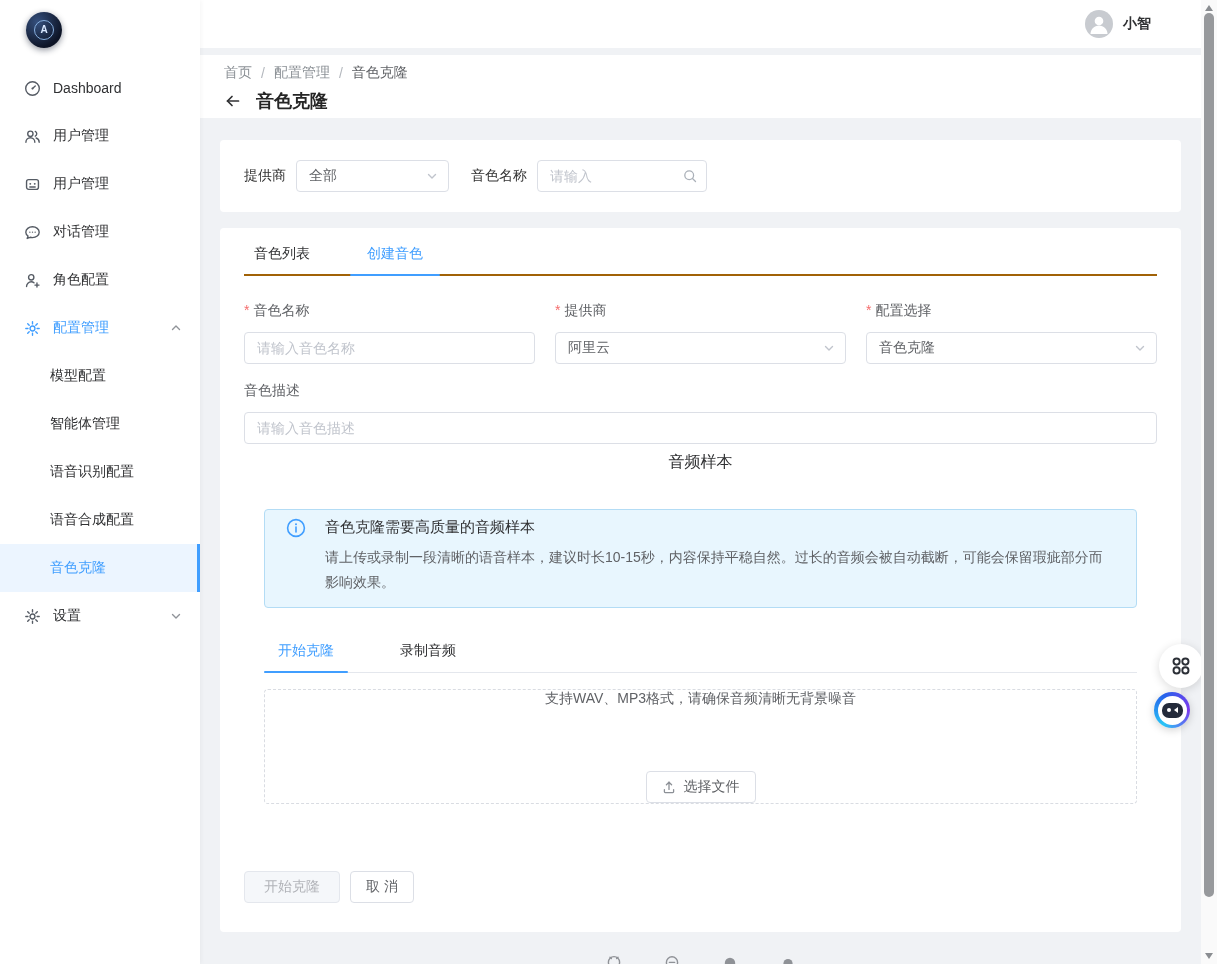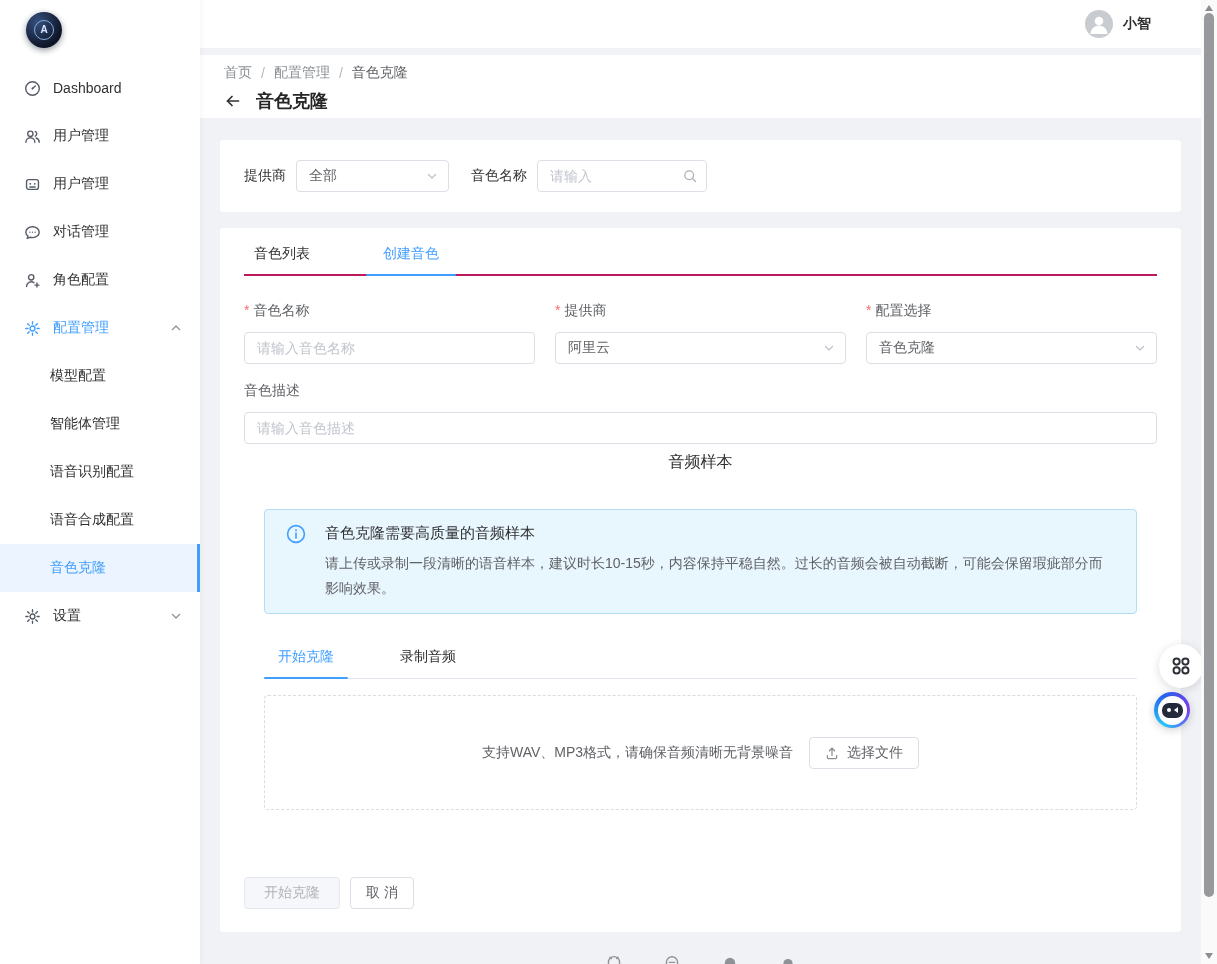--- a/index.html
+++ b/index.html
@@ -58,48 +58,48 @@
   .sel{width:153px;height:32px;border:1px solid #dcdfe6;border-radius:4px;background:#fff;display:flex;align-items:center;justify-content:space-between;padding:0 10px 0 12px;color:#606266;cursor:pointer;}
   .chev{width:12px;height:12px;color:#c0c4cc;}
   .f-gap{width:22px;}
   .search-wrap{position:relative;width:170px;}
   .txt{width:100%;height:32px;border:1px solid #dcdfe6;border-radius:4px;padding:0 30px 0 12px;font-size:14px;color:#606266;outline:none;font-family:inherit;background:#fff;}
   .txt::placeholder{color:#c0c4cc;}
   .search-icon{position:absolute;right:10px;top:9px;width:14px;height:14px;color:#aab0b8;cursor:pointer;}
 
   
   .main-card{height:704px;padding:12px 24px 16px;}
-  .tabs{display:flex;border-bottom:2px solid #be185d;gap:16px;}
+  .tabs{display:flex;border-bottom:2px solid #a16207;}
   .tab{padding:5px 10px 11px;cursor:pointer;position:relative;color:#303133;}
   .tab.create{padding:5px 17px 11px;margin-left:30px;}
   .tab.active{color:var(--primary);}
   .tab.active::after{content:"";position:absolute;left:0;right:0;bottom:-2px;height:2px;background:var(--primary);border-radius:1px;}
 
   .form-grid{display:grid;grid-template-columns:1fr 1fr 1fr;column-gap:20px;margin-top:26px;}
   .f-title{color:#606266;}
   .req{color:#f56c6c;margin-right:4px;}
   .control{margin-top:12px;}
   .sel.full,.txt.full{width:100%;}
   .desc-label{margin-top:18px;color:#606266;}
 
   .divider{display:flex;align-items:center;margin-top:8px;flex-direction:column;}
   .d-line{flex:1;height:1px;background:#dcdfe6;}
   .d-text{margin:0 26px;font-size:16px;color:#303133;}
 
-  .alert{margin:36px 20px 0;background:var(--alert-bg);border:1px solid var(--alert-border);border-radius:4px;padding:12px 24px 12px 21px;display:flex;gap:19px;}
+  .alert{margin:36px 20px 0;background:var(--alert-bg);border:1px solid var(--alert-border);border-radius:4px;padding:6px 24px 12px 21px;display:flex;gap:19px;}
   .alert-icon{width:20px;height:20px;color:var(--primary);margin-top:2px;flex:0 0 20px;}
   .alert-title{font-size:15px;line-height:22px;color:#303133;font-weight:500;}
   .alert-body{margin-top:7px;font-size:14px;line-height:25px;color:#606266;}
 
   .upload-tabs{display:flex;margin:28px 20px 0;border-bottom:1px solid #e4e7ed;}
   .utab{padding:6px 14px 12px;margin-right:38px;cursor:pointer;position:relative;color:#303133;}
   .utab.active{color:var(--primary);}
   .utab.active::after{content:"";position:absolute;left:0;right:0;bottom:-1px;height:2px;background:var(--primary);border-radius:1px;}
 
-  .dropzone{margin:16px 20px 0;height:115px;border:1px dashed #d9dce2;border-radius:4px;background:#fff;display:flex;flex-direction:row;align-items:center;justify-content:center;gap:16px;cursor:pointer;}
+  .dropzone{margin:16px 20px 0;height:115px;border:1px dashed #d9dce2;border-radius:4px;background:#fff;display:flex;flex-direction:column;align-items:center;justify-content:space-between;gap:16px;cursor:pointer;}
   .drop-hint{color:#606266;}
   .choose-btn{height:32px;padding:0 15px;border:1px solid #dcdfe6;border-radius:4px;background:#fff;color:#606266;font-size:14px;display:flex;align-items:center;gap:8px;cursor:pointer;font-family:inherit;}
   .up-icon{width:14px;height:14px;color:#8c9096;}
 
   .actions{margin-top:67px;display:flex;gap:10px;}
   .btn{height:32px;border-radius:4px;font-size:14px;font-family:inherit;display:flex;align-items:center;}
   .btn-start{padding:0 19px;background:#f5f7fa;border:1px solid #e4e7ed;color:#b1b3b8;cursor:not-allowed;}
   .btn-cancel{padding:0 15px;background:#fff;border:1px solid #dcdfe6;color:#606266;cursor:pointer;}
 
   .footer-icons{display:flex;justify-content:center;gap:42px;margin-top:21px;color:#8f9297;}

